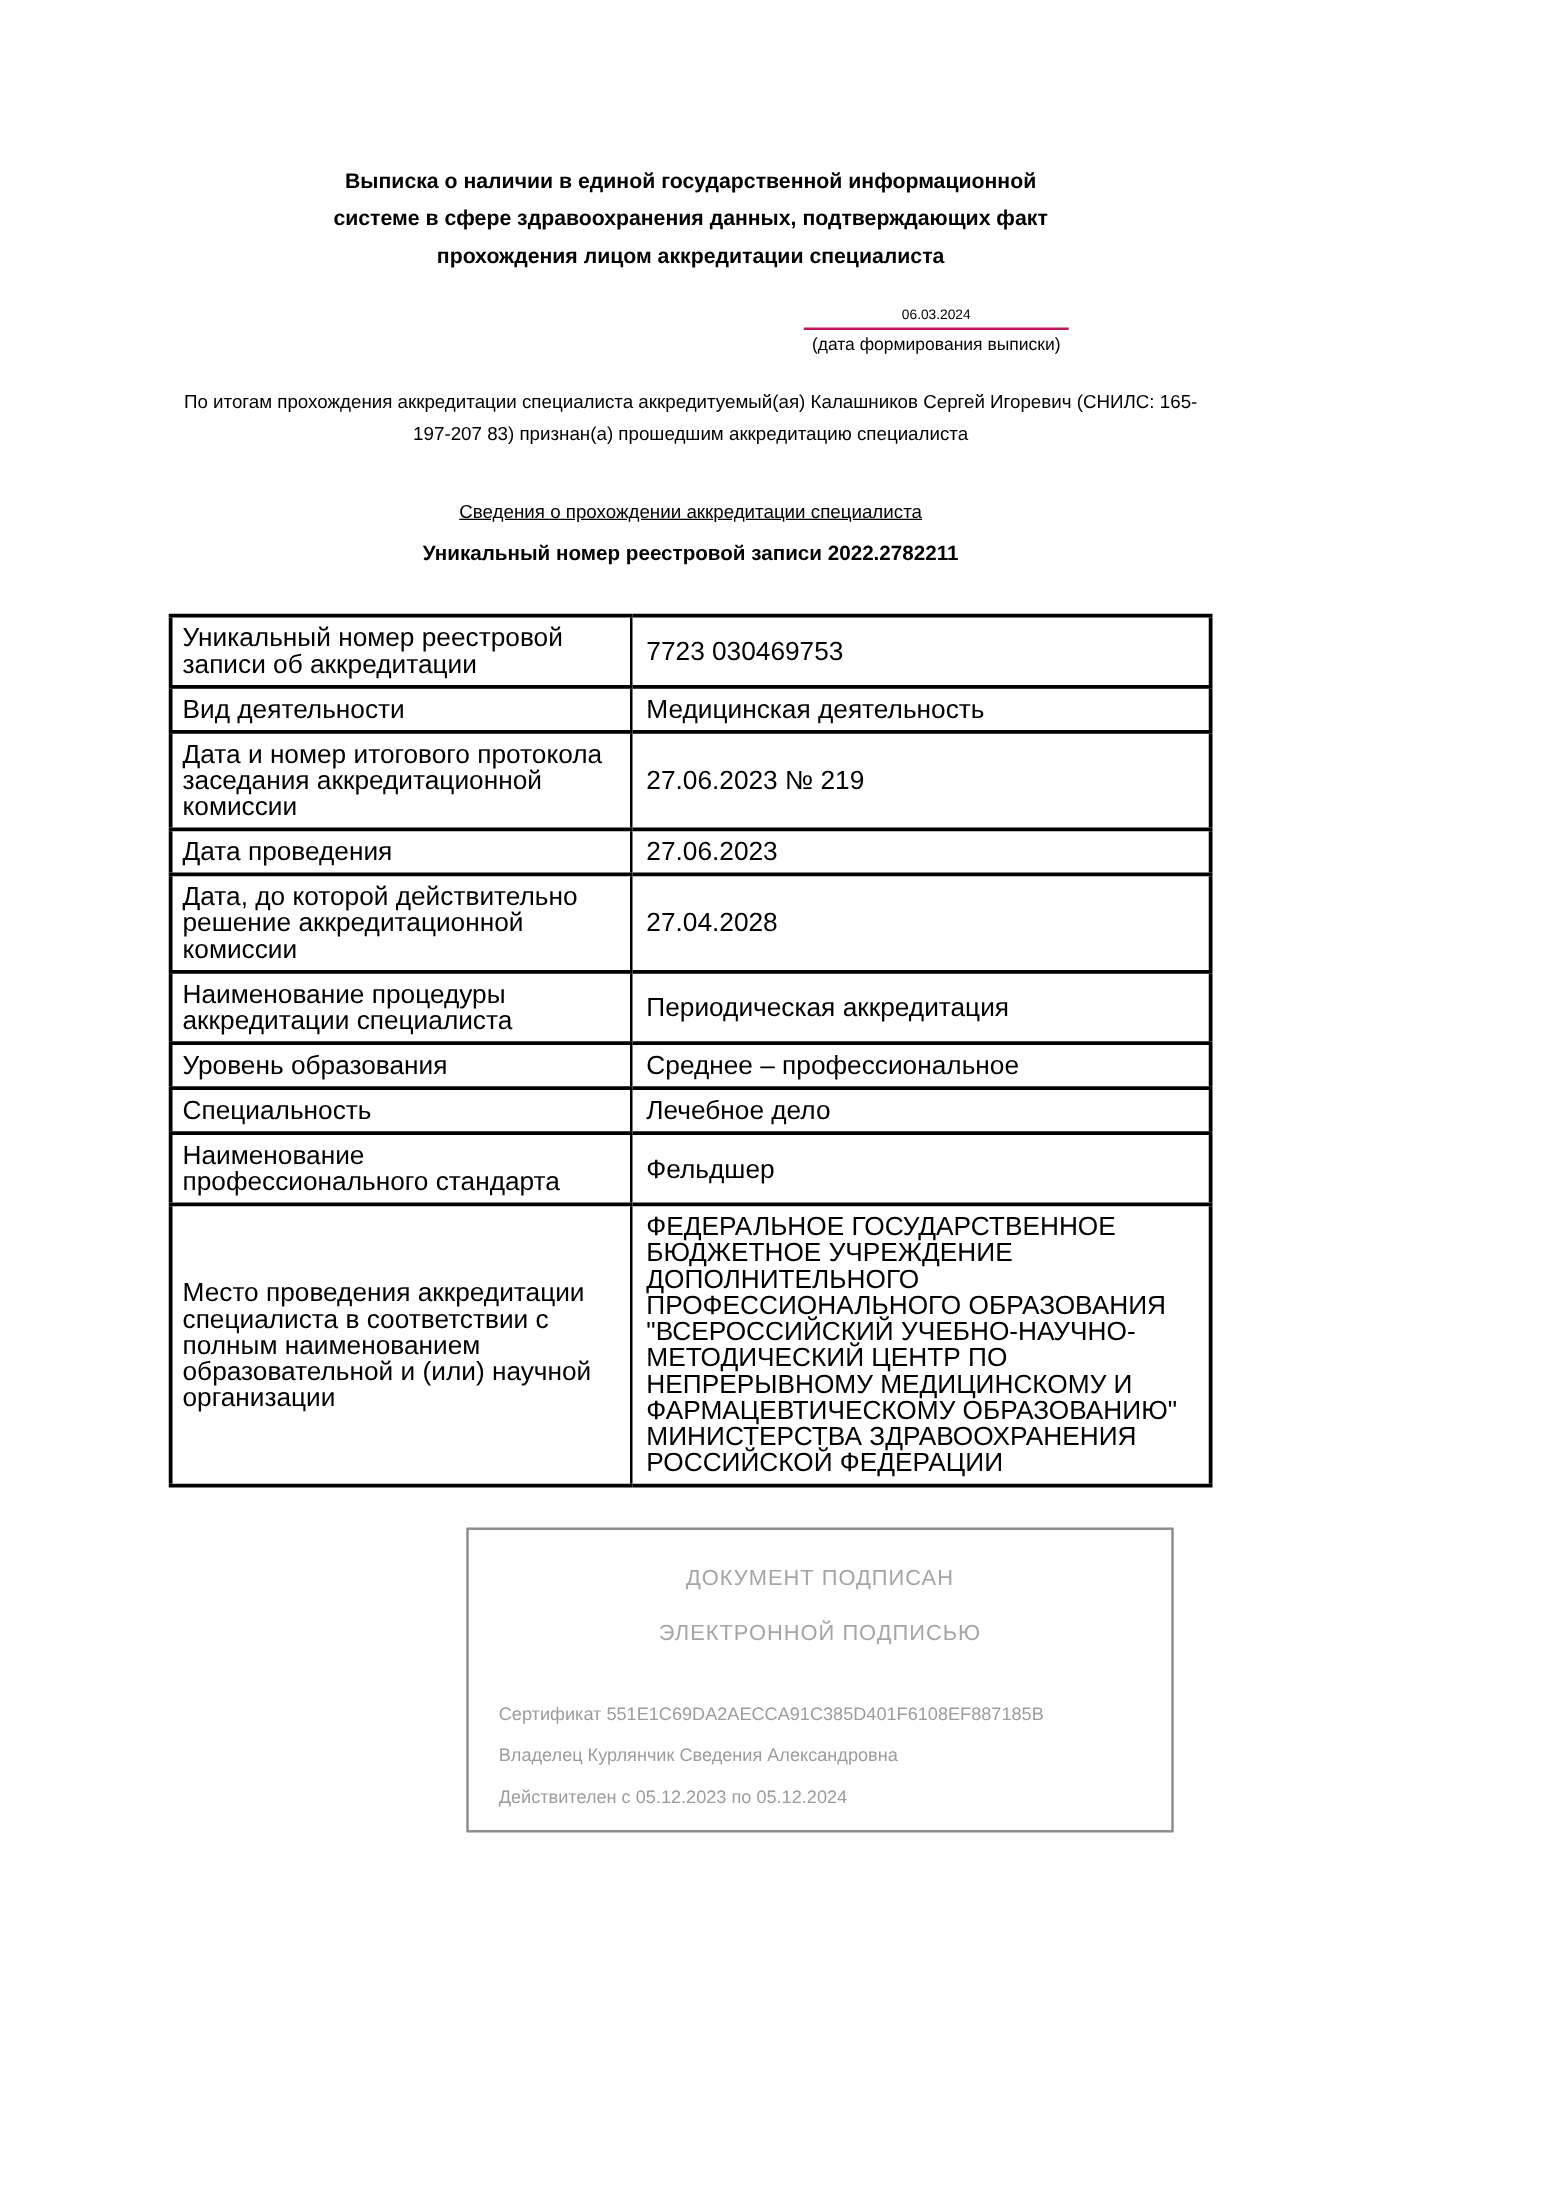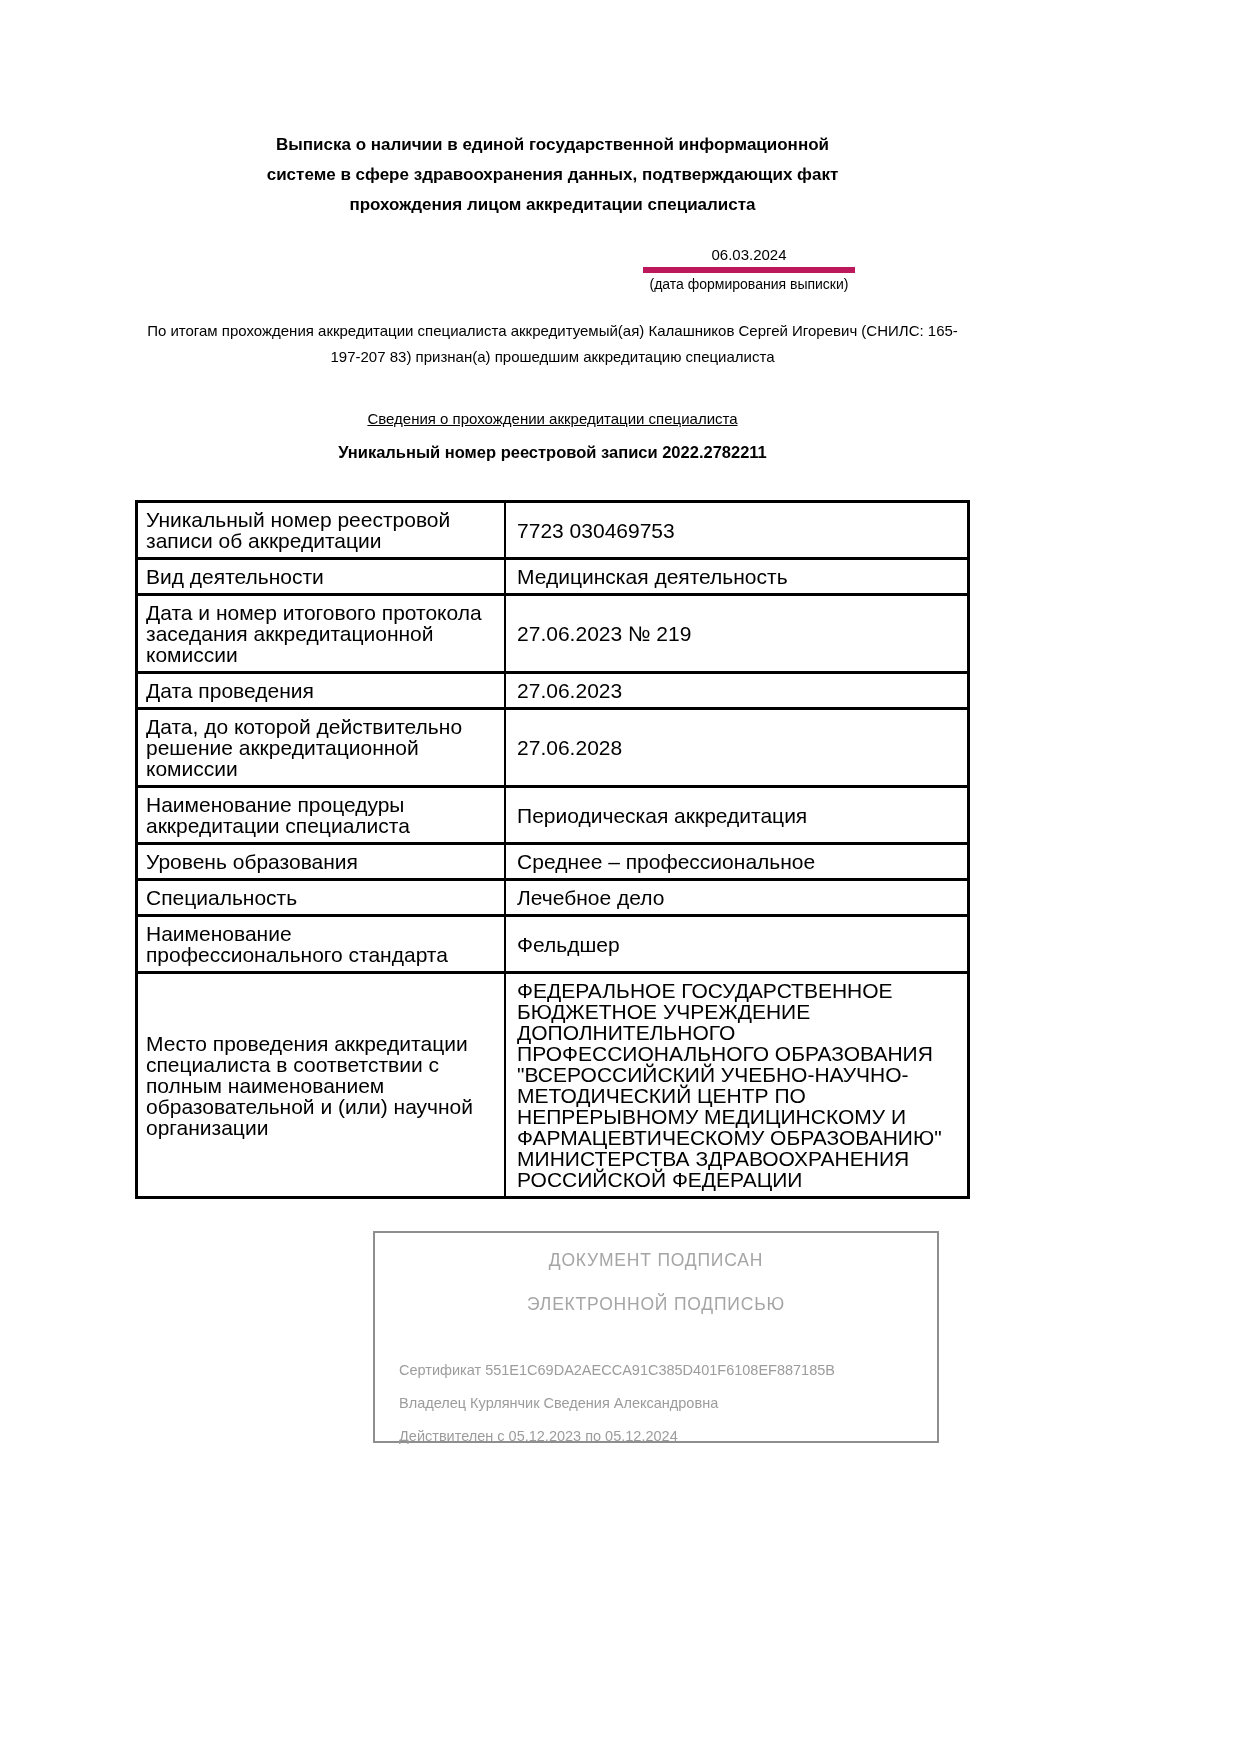--- a/index.html
+++ b/index.html
@@ -26,23 +26,23 @@
     line-height: 30px;
   }
   .date-block {
     width: 212px;
     margin-left: 508px;
     margin-top: 26px;
     text-align: center;
   }
   .date-value {
     display: block;
-    font-size: 15px;
+    font-size: 11px;
     padding-bottom: 4px;
-    border-bottom: 6px solid #be185d;
+    border-bottom: 2px solid #be185d;
   }
   .date-caption {
     display: block;
     font-size: 14px;
     padding-top: 3px;
   }
   .intro {
     margin-top: 26px;
     text-align: center;
     font-size: 15px;
@@ -74,23 +74,23 @@
     border-bottom-width: 3px;
     vertical-align: middle;
     padding: 6px 10px 6px 8px;
   }
   table.acc-table td.col-label { width: 44.3%; }
   table.acc-table td.col-value { width: 55.7%; padding-left: 11px; }
   .sig-box {
     margin-top: 32px;
     margin-left: 238px;
     width: 566px;
-    height: 212px;
+    height: 244px;
     border: 2px solid #8e8e8e;
-    padding-top: 17px;
+    padding-top: 28px;
   }
   .sig-head {
     text-align: center;
     color: #a5a5a5;
     font-size: 17.5px;
     letter-spacing: 0.8px;
   }
   .sig-head-2 { margin-top: 23px; }
   .sig-details {
     margin-top: 47px;
@@ -131,21 +131,21 @@
       <tr>
         <td class="col-label">Дата и номер итогового протокола заседания аккредитационной комиссии</td>
         <td class="col-value">27.06.2023 № 219</td>
       </tr>
       <tr>
         <td class="col-label">Дата проведения</td>
         <td class="col-value">27.06.2023</td>
       </tr>
       <tr>
         <td class="col-label">Дата, до которой действительно решение аккредитационной комиссии</td>
-        <td class="col-value">27.06.2028</td>
+        <td class="col-value">27.04.2028</td>
       </tr>
       <tr>
         <td class="col-label">Наименование процедуры аккредитации специалиста</td>
         <td class="col-value">Периодическая аккредитация</td>
       </tr>
       <tr>
         <td class="col-label">Уровень образования</td>
         <td class="col-value">Среднее – профессиональное</td>
       </tr>
       <tr>

